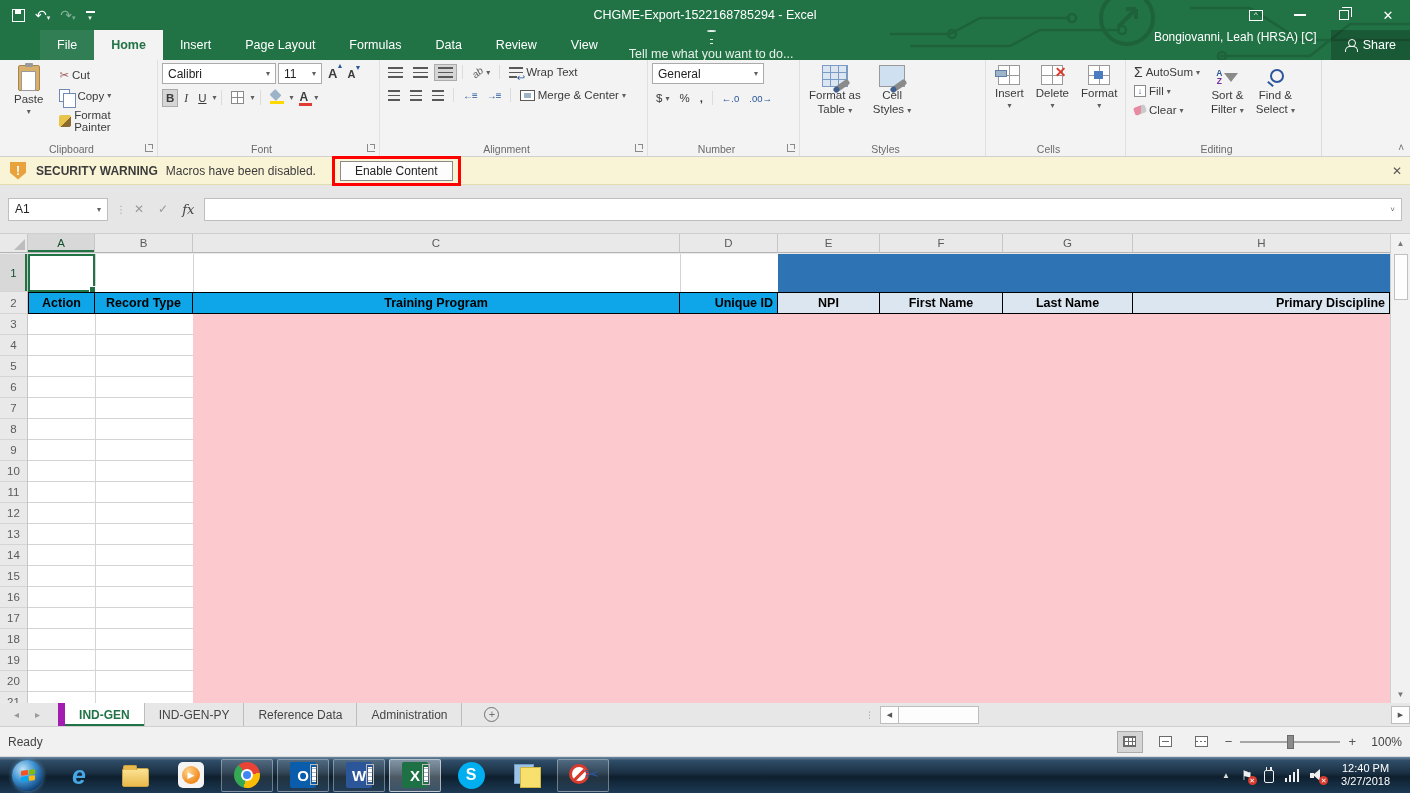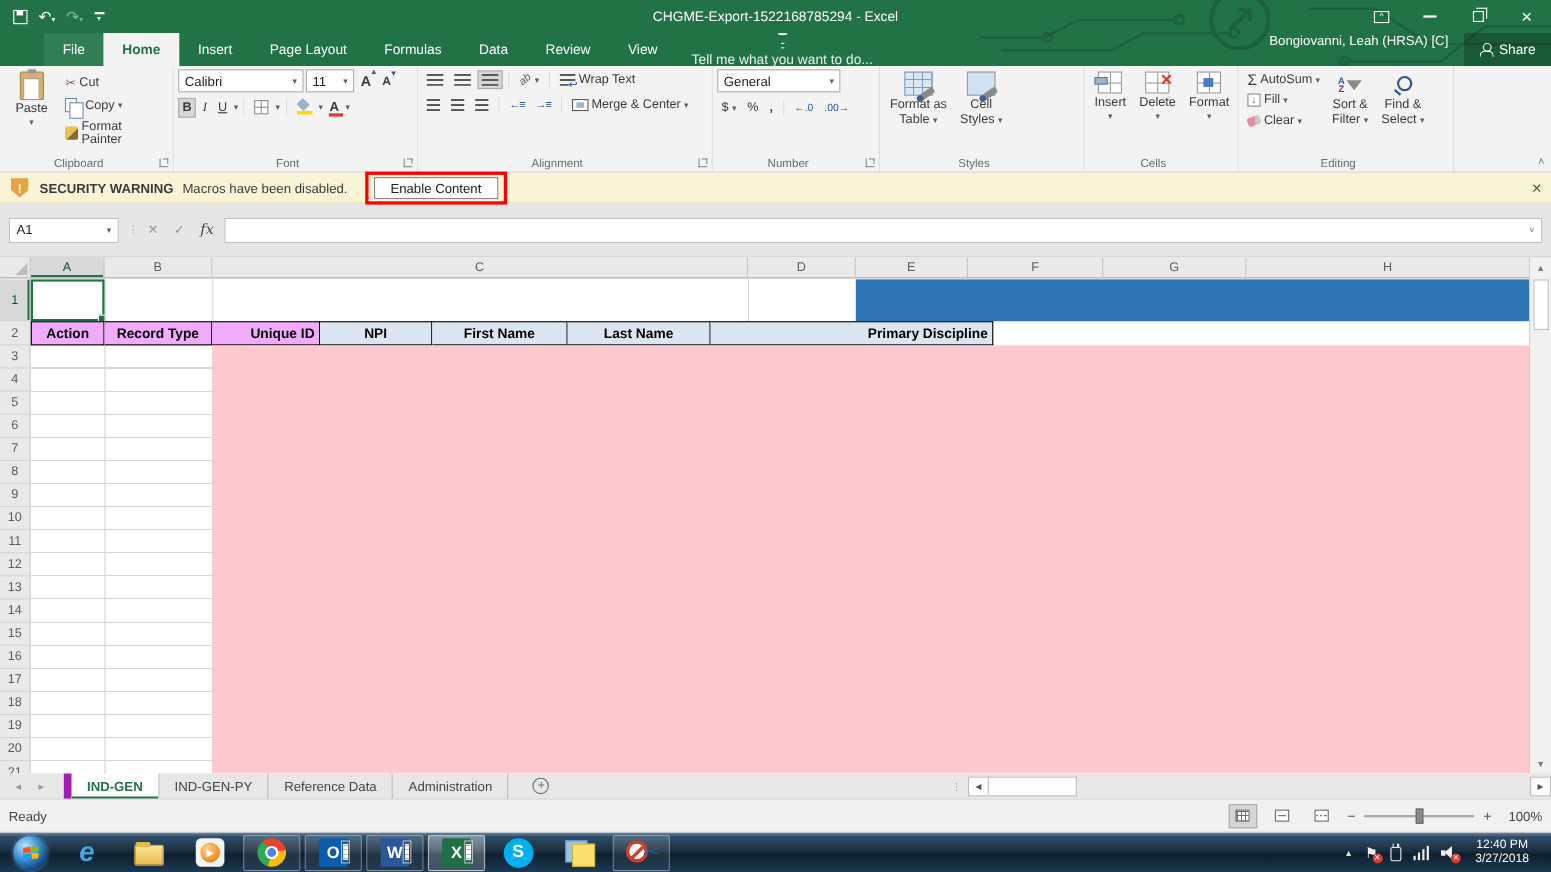--- a/index.html
+++ b/index.html
@@ -147,21 +147,21 @@
   .rowhdr { height:21px; line-height:21px; text-align:center; font-size:11.5px; color:#5b5b5b; border-bottom:1px solid #d4d4d4; }
   .rowhdr.r1 { height:38px; line-height:38px; background:#d8d8d8; box-shadow:inset -2px 0 0 #217346; color:#14512f; }
   .rowhdr.r2 { height:22px; line-height:22px; }
   .cellsarea { position:absolute; left:28px; top:0; right:0; bottom:0; background:#fff; }
   .row1 { position:absolute; left:0; top:0; right:0; height:38px; background:#fff; }
   .gv { position:absolute; top:0; bottom:0; width:1px; background:#d4d4d4; }
   .bluebanner { position:absolute; left:750px; top:0; right:0; bottom:0; background:#2e74b5; }
   .selbox { position:absolute; left:0; top:0; width:67px; height:38px; border:2px solid #217346; }
   .selbox::after { content:""; position:absolute; right:-3px; bottom:-3px; width:5px; height:5px; background:#217346; border:1px solid #fff; }
   .row2 { position:absolute; left:0; top:38px; right:0; height:22px; display:flex; }
-  .hcell { border:1px solid #000; border-left:none; height:22px; line-height:20px; font-size:12.5px; font-weight:bold; color:#000; text-align:center; background:#f0abfc; overflow:hidden; white-space:nowrap; }
+  .hcell { border:1px solid #000; border-left:none; height:22px; line-height:20px; font-size:12.5px; font-weight:bold; color:#000; text-align:center; background:#0ea5e9; overflow:hidden; white-space:nowrap; }
   .hcell:first-child { border-left:1px solid #000; }
   .hcell.blue { background:#dce6f1; }
   .hcell.right { text-align:right; padding-right:4px; }
   .bodyrows { position:absolute; left:0; top:60px; right:0; bottom:0;
       background:repeating-linear-gradient(180deg, transparent 0 20px, #d4d4d4 20px 21px); }
   .pinkblock { position:absolute; left:165px; top:0; right:0; bottom:0; background:#fbc9ce; }
   .bv { position:absolute; top:0; bottom:0; width:1px; background:#d4d4d4; }
   .vscroll { width:20px; background:#f1f1f1; border-left:1px solid #d0d0d0; display:flex; flex-direction:column; align-items:center; }
   .sbtn { width:100%; height:18px; display:flex; align-items:center; justify-content:center; font-size:8px; color:#787878; }
   .vthumb { width:14px; height:46px; background:#fdfdfd; border:1px solid #c0c0c0; margin-top:2px; }
@@ -613,20 +613,21 @@
           <div class="row1">
             <span class="gv" style="left:67px"></span>
             <span class="gv" style="left:165px"></span>
             <span class="gv" style="left:652px"></span>
             <div class="bluebanner"></div>
             <div class="selbox"></div>
           </div>
           <div class="row2">
             <div class="hcell cw-a">Action</div>
             <div class="hcell cw-b">Record Type</div>
+            <div class="hcell cw-c">Training Program</div>
             <div class="hcell cw-d right">Unique ID</div>
             <div class="hcell cw-e blue">NPI</div>
             <div class="hcell cw-f blue">First Name</div>
             <div class="hcell cw-g blue">Last Name</div>
             <div class="hcell cw-h blue right">Primary Discipline</div>
           </div>
           <div class="bodyrows">
             <span class="bv" style="left:67px"></span>
             <span class="bv" style="left:165px"></span>
             <div class="pinkblock"></div>

